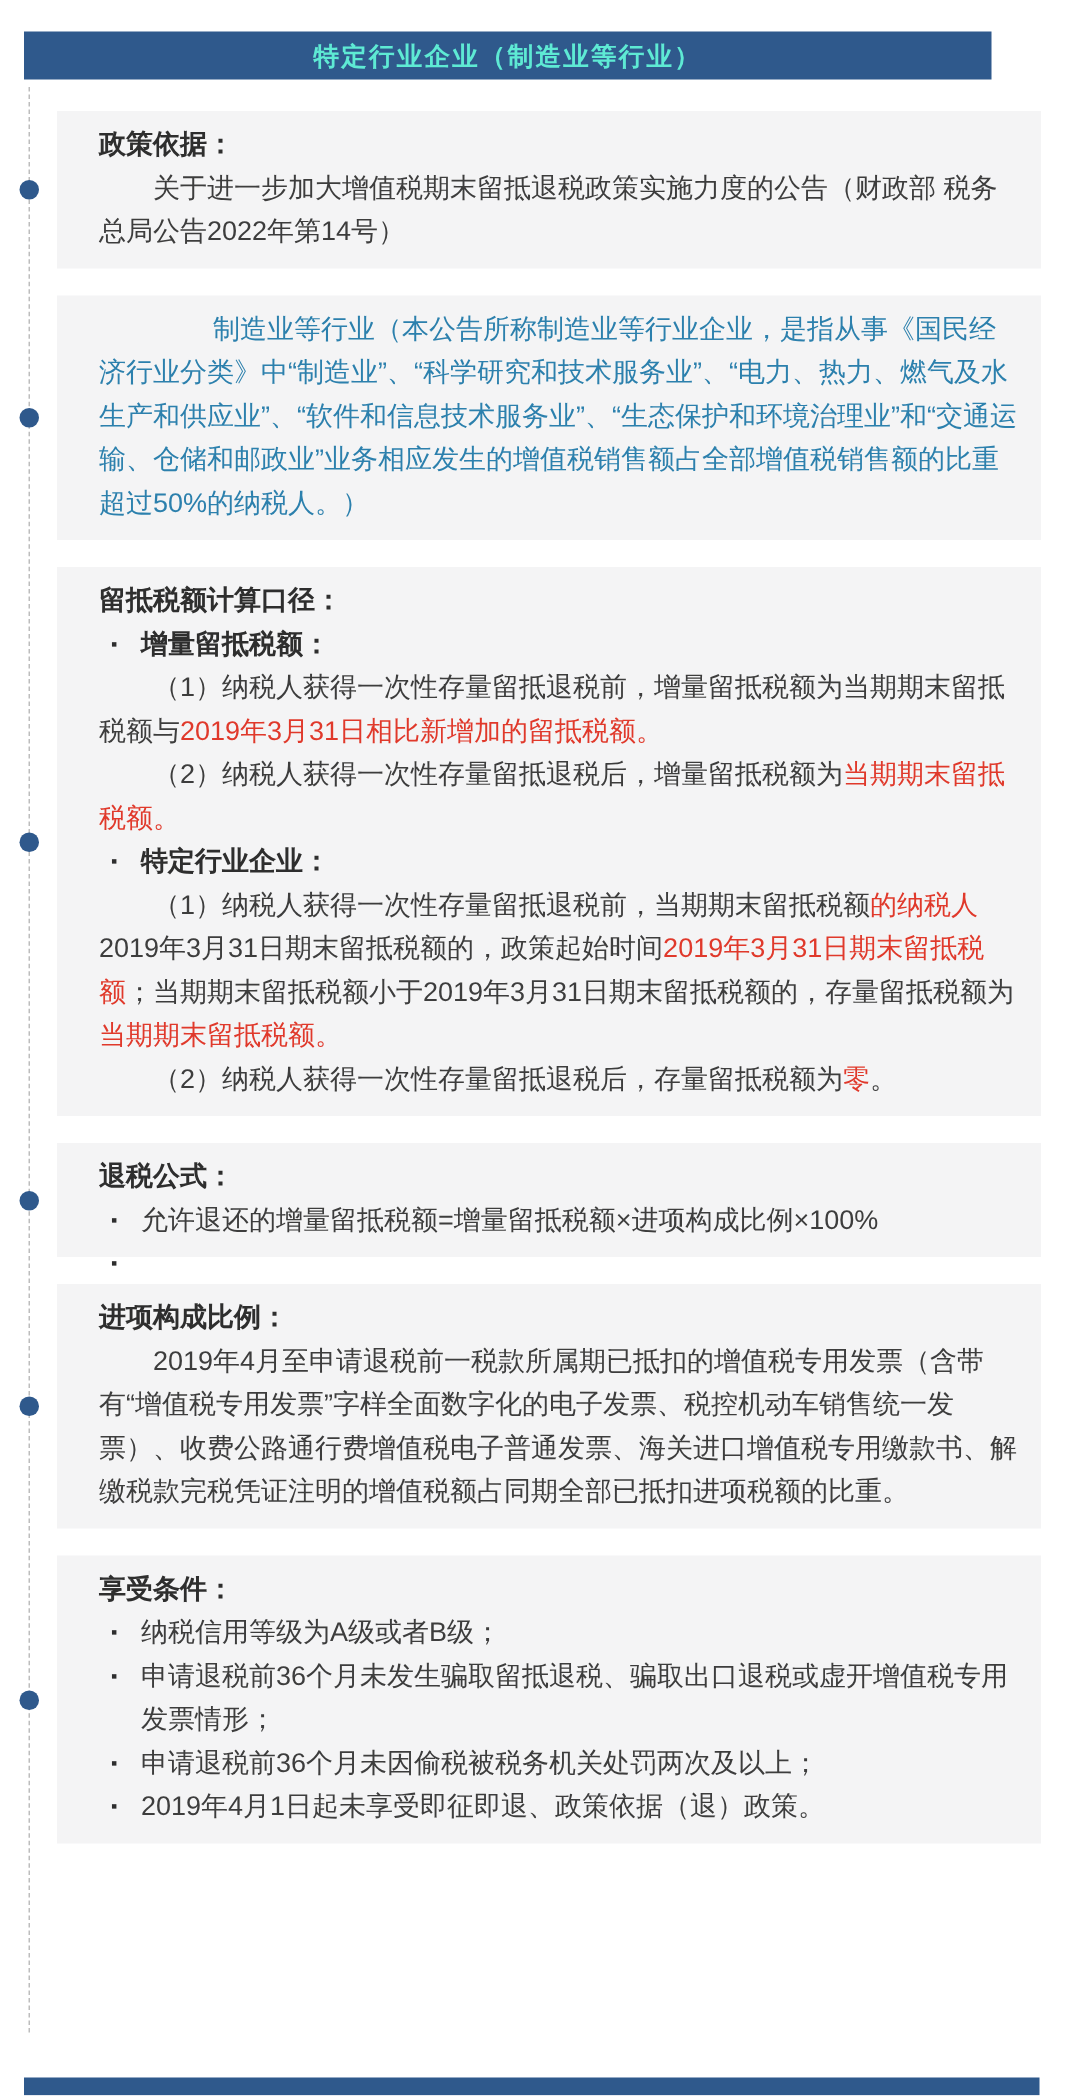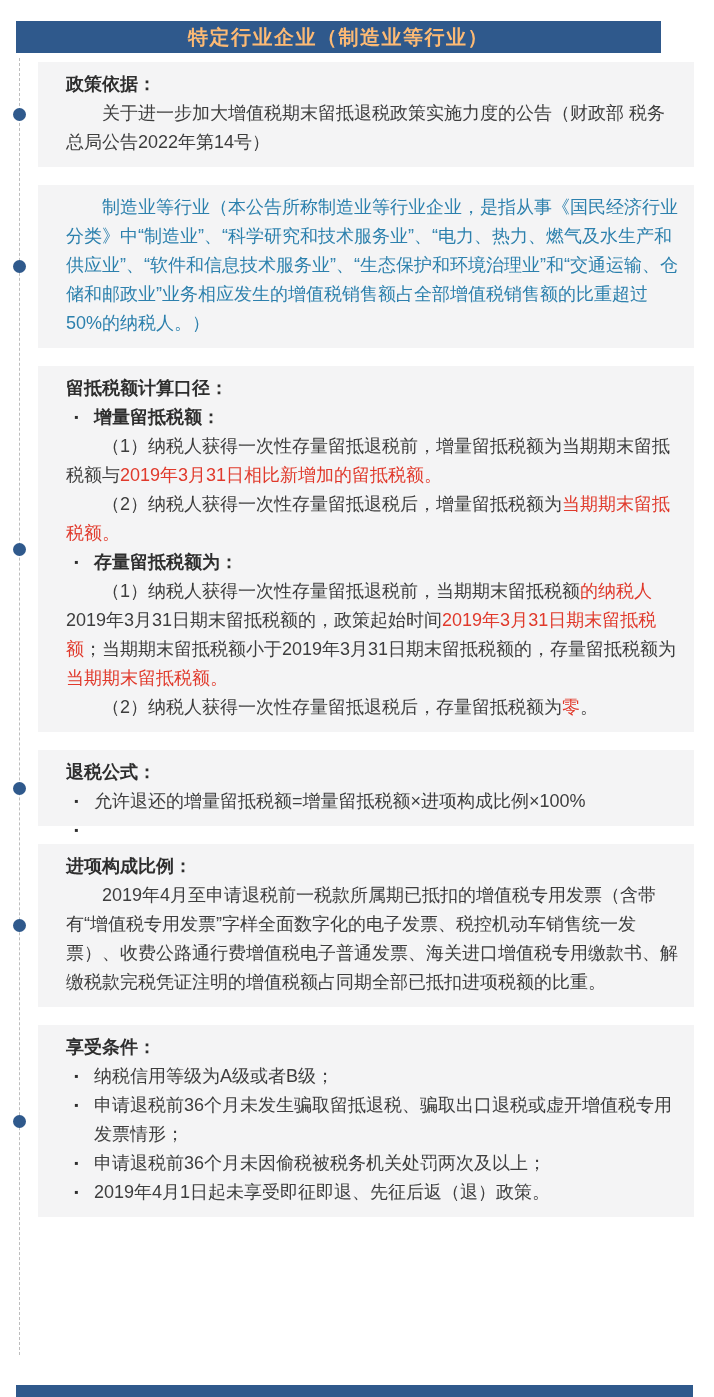--- a/index.html
+++ b/index.html
@@ -8,48 +8,48 @@
     --blue:#2c80ad;
     --box:#f4f4f5;
     --text:#3d3d3d;
   }
   html,body{margin:0;padding:0;background:#ffffff;}
   body{font-family:"Liberation Sans","DejaVu Sans",sans-serif;}
   .page{position:relative;width:714px;height:1397px;overflow:hidden;background:#ffffff;}
 
   .header-bar{
     position:absolute;left:16px;top:21px;width:645px;height:32px;
-    background:var(--accent);color:#fdba74;
+    background:var(--accent);color:#5eead4;
     display:flex;align-items:center;justify-content:center;
-    font-weight:bold;font-size:20px;letter-spacing:1.5px;
+    font-weight:bold;font-size:17px;letter-spacing:1.5px;
   }
 
   .dash-line{
     position:absolute;left:19px;top:58px;bottom:42px;width:0;
     border-left:1px dashed #bdbdbd;z-index:0;
   }
 
-  .content{position:absolute;left:0;top:62px;right:0;z-index:1;}
+  .content{position:absolute;left:0;top:74px;right:0;z-index:1;}
 
   .section-row{display:flex;margin-bottom:18px;}
   .dot-col{flex:0 0 38px;display:flex;align-items:center;justify-content:center;}
   .dot{width:13px;height:13px;border-radius:50%;background:var(--accent);position:relative;z-index:2;}
 
   .box{
     flex:1;margin-right:20px;background:var(--box);
     padding:8px 16px 10px 28px;
     color:var(--text);font-size:18px;line-height:29px;
   }
   .sec-title{font-weight:bold;color:#2e2e2e;}
   .para{margin:0;text-indent:2em;}
   .bullet{position:relative;padding-left:22px;margin-left:6px;}
   .bullet .marker{position:absolute;left:2px;top:0;font-size:12px;line-height:29px;color:#2e2e2e;}
   .bullet.bold{font-weight:bold;color:#2e2e2e;}
   .seg-red{color:var(--red);}
-  .seg-blue{color:var(--blue);}
+  .seg-blue{color:var(--blue);margin-left:40px;}
 
   .footer-bar{
     position:absolute;left:16px;bottom:0;width:677px;height:12px;
     background:var(--accent);
   }
 </style>
 </head>
 <body>
 
 <div class="page">
@@ -79,21 +79,21 @@
   </div>
       <div class="section-row">
     <div class="dot-col">
       <span class="dot"></span>
     </div>
     <div class="box">
       <div class="sec-title">留抵税额计算口径：</div>
     <div class="bullet bold"><span class="marker">▪</span><span>增量留抵税额：</span></div>
           <p class="para"><span>（1）纳税人获得一次性存量留抵退税前，增量留抵税额为当期期末留抵税额与</span><span class="seg-red">2019年3月31日相比新增加的留抵税额。</span></p>
           <p class="para"><span>（2）纳税人获得一次性存量留抵退税后，增量留抵税额为</span><span class="seg-red">当期期末留抵税额。</span></p>
-          <div class="bullet bold"><span class="marker">▪</span><span>存量留抵税额为：</span></div>
+          <div class="bullet bold"><span class="marker">▪</span><span>特定行业企业：</span></div>
           <p class="para"><span>（1）纳税人获得一次性存量留抵退税前，当期期末留抵税额</span><span class="seg-red">的纳税人</span><span>2019年3月31日期末留抵税额的，政策起始时间</span><span class="seg-red">2019年3月31日期末留抵税额</span><span>；当期期末留抵税额小于2019年3月31日期末留抵税额的，存量留抵税额为</span><span class="seg-red">当期期末留抵税额。</span></p>
           <p class="para"><span>（2）纳税人获得一次性存量留抵退税后，存量留抵税额为</span><span class="seg-red">零</span><span>。</span></p>
         </div>
   </div>
       <div class="section-row">
     <div class="dot-col">
       <span class="dot"></span>
     </div>
     <div class="box">
       <div class="sec-title">退税公式：</div>
@@ -112,19 +112,19 @@
   </div>
       <div class="section-row">
     <div class="dot-col">
       <span class="dot"></span>
     </div>
     <div class="box">
       <div class="sec-title">享受条件：</div>
     <div class="bullet"><span class="marker">▪</span><span>纳税信用等级为A级或者B级；</span></div>
           <div class="bullet"><span class="marker">▪</span><span>申请退税前36个月未发生骗取留抵退税、骗取出口退税或虚开增值税专用发票情形；</span></div>
           <div class="bullet"><span class="marker">▪</span><span>申请退税前36个月未因偷税被税务机关处罚两次及以上；</span></div>
-          <div class="bullet"><span class="marker">▪</span><span>2019年4月1日起未享受即征即退、先征后返（退）政策。</span></div>
+          <div class="bullet"><span class="marker">▪</span><span>2019年4月1日起未享受即征即退、政策依据（退）政策。</span></div>
         </div>
   </div>
     </div>
 
   <div class="footer-bar"></div>
 </div>
 
 </body></html>

